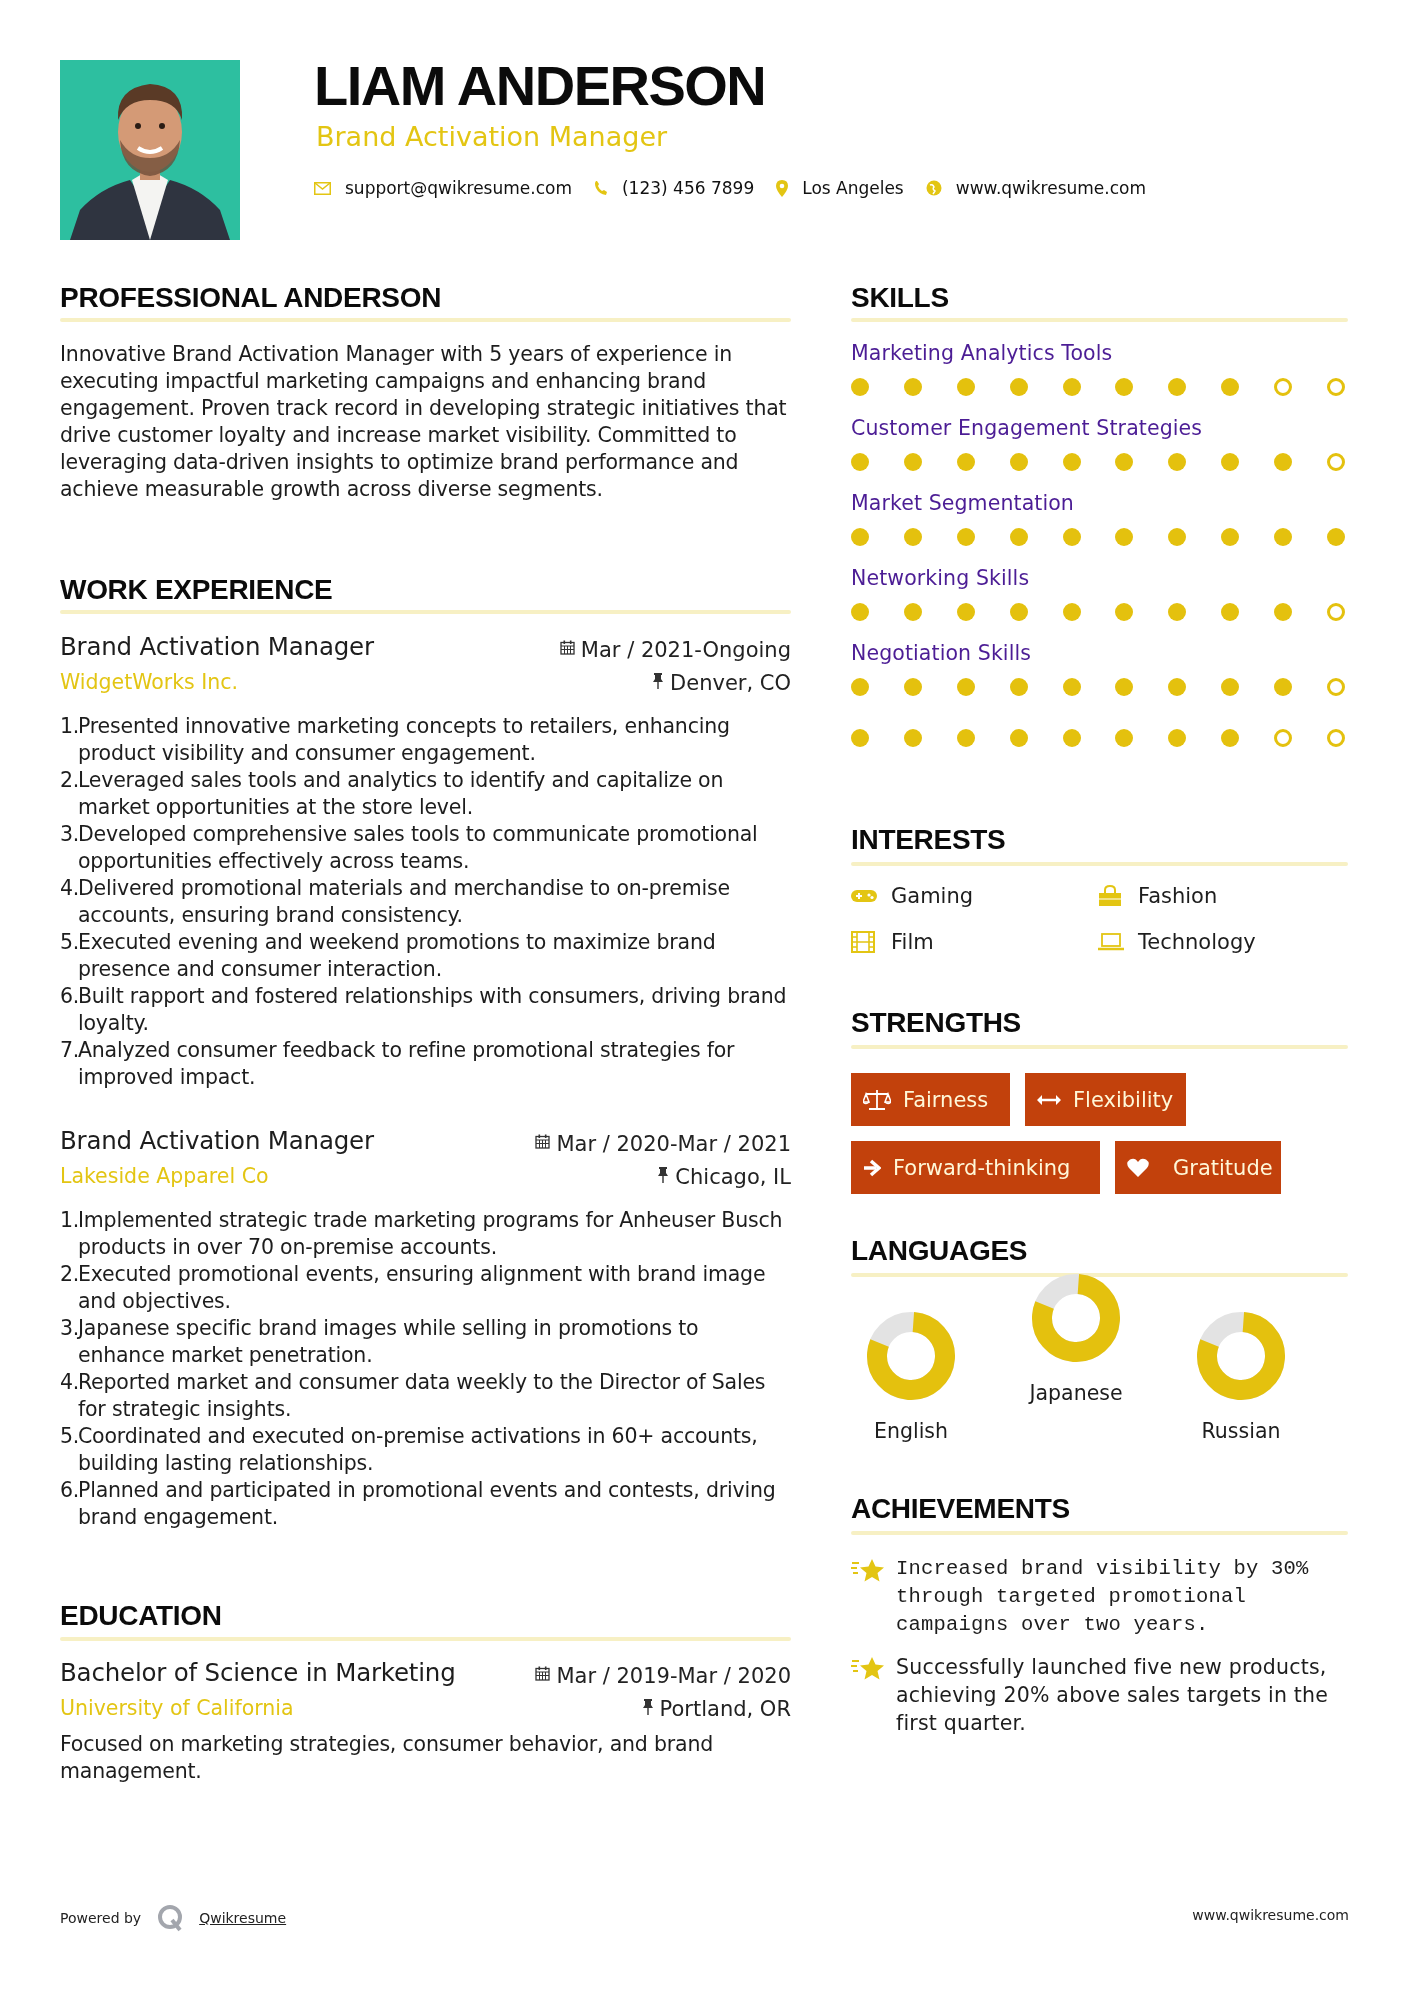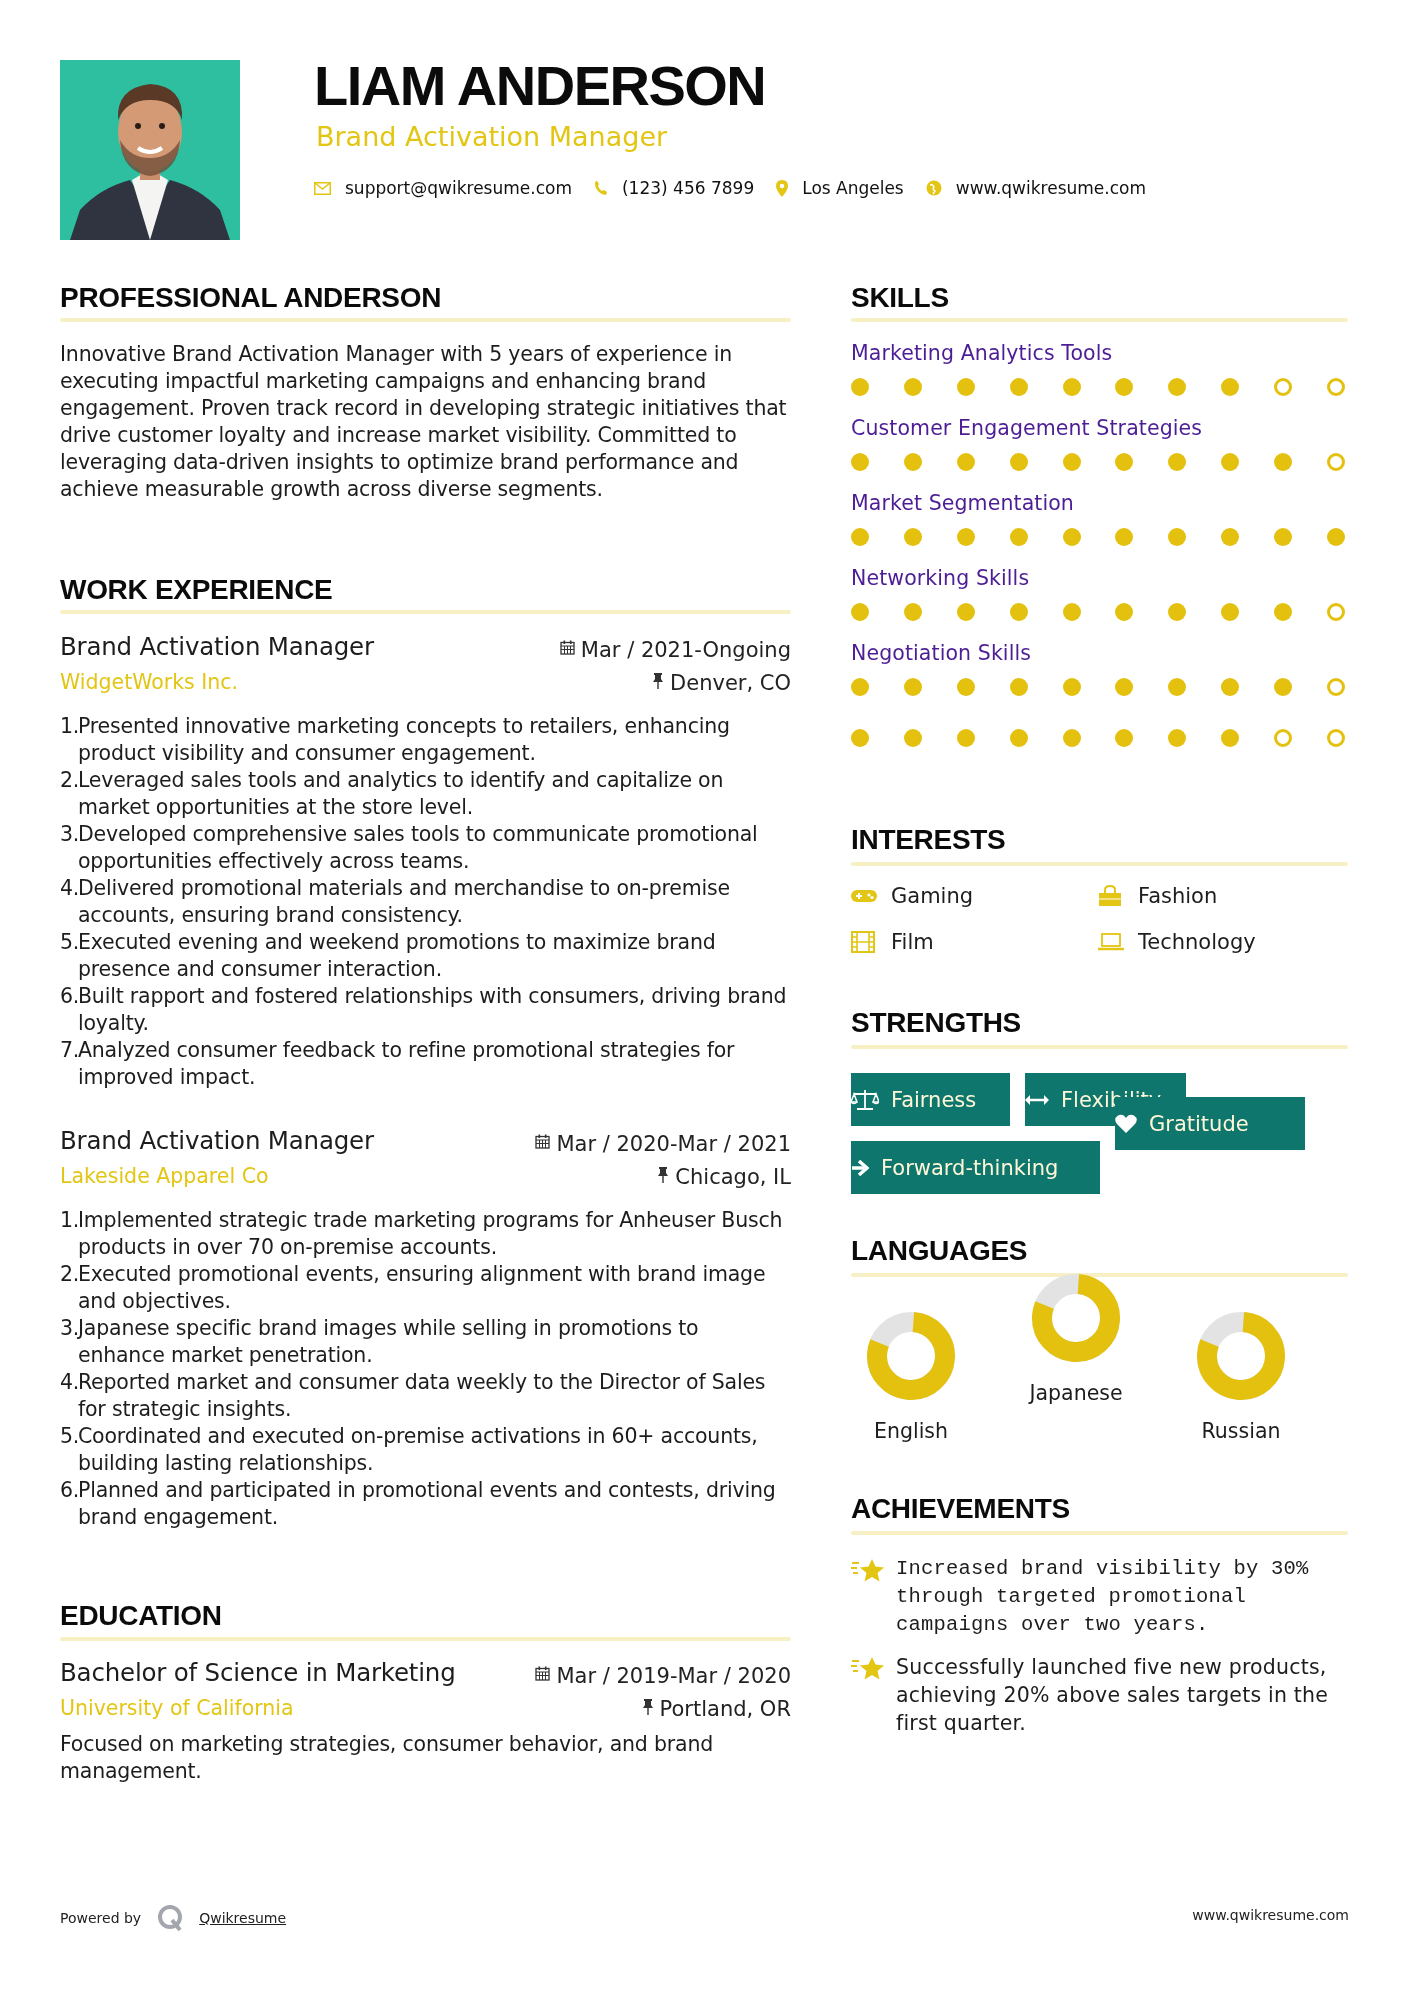--- a/index.html
+++ b/index.html
@@ -37,21 +37,21 @@
   .skill-name { font-size: 20.5px; color: #4c1d95; letter-spacing: 0.1px; }
   .dots { display: flex; justify-content: space-between; width: 494px; margin-top: 13px; }
   .dot { width: 18px; height: 18px; border-radius: 50%; background: #e4c10e; }
   .dot.empty { background: #ffffff; border: 3px solid #e4c10e; }
 
   
   .interest { display: flex; align-items: center; font-size: 21px; color: #1d1d1d; }
   .interest .iic { width: 30px; margin-right: 10px; color: #e3c513; display: inline-flex; }
 
   
-  .chip { position: absolute; height: 53px; background: #0f766e; color: #fff8d8; font-size: 21px; display: flex; align-items: center; padding: 0 12px 0 0; white-space: nowrap; }
+  .chip { position: absolute; height: 53px; background: #c2410c; color: #fff8d8; font-size: 21px; display: flex; align-items: center; padding: 0 12px 0 12px; white-space: nowrap; }
   .chip .cic { margin-right: 12px; display: inline-flex; color: #fff; }
 
   
   .lang { position: absolute; width: 110px; text-align: center; }
   .lang-label { font-size: 20.5px; color: #1d1d1d; margin-top: 14px; }
 
   
   .ach { display: flex; font-size: 20.5px; line-height: 28px; color: #1d1d1d; letter-spacing: 0.2px; }
   .ach .aic { width: 45px; flex: none; padding-top: 3px; }
 
@@ -442,21 +442,21 @@
 </div>
 <div class="chip" style="left:851px; top:1141px; width:249px;">
   <span class="cic">
     <svg width="18" height="18" viewBox="0 0 18 18">
         <path d="M1 9 H13" stroke="#fff" stroke-width="3.5"></path>
         <path d="M8 2 L16 9 L8 16" fill="none" stroke="#fff" stroke-width="3.5"></path>
       </svg>
   </span>
   <span>Forward-thinking</span>
 </div>
-<div class="chip" style="left:1115px; top:1097px; width:190px;">
+<div class="chip" style="left:1115px; top:1141px; width:166px;gap:12px;">
   <span class="cic">
     <svg width="22" height="20" viewBox="0 0 22 20">
         <path d="M11 19 L2 10 Q-2 5 3 1.5 Q8 -1 11 4 Q14 -1 19 1.5 Q24 5 20 10 Z" fill="#fff"></path>
       </svg>
   </span>
   <span>Gratitude</span>
 </div>
 
 <div class="abs sec-head" style="left:851px; top:1237px;">LANGUAGES</div>
 <div class="abs rule" style="left:851px; top:1273px; width:497px;"></div>

